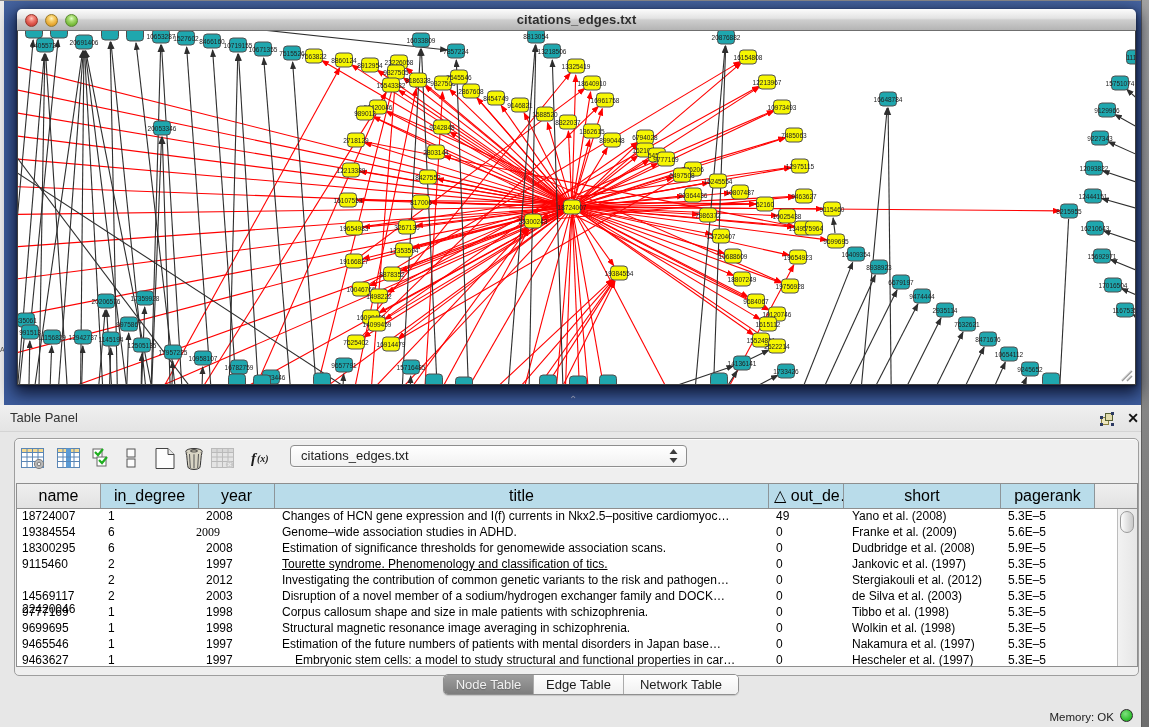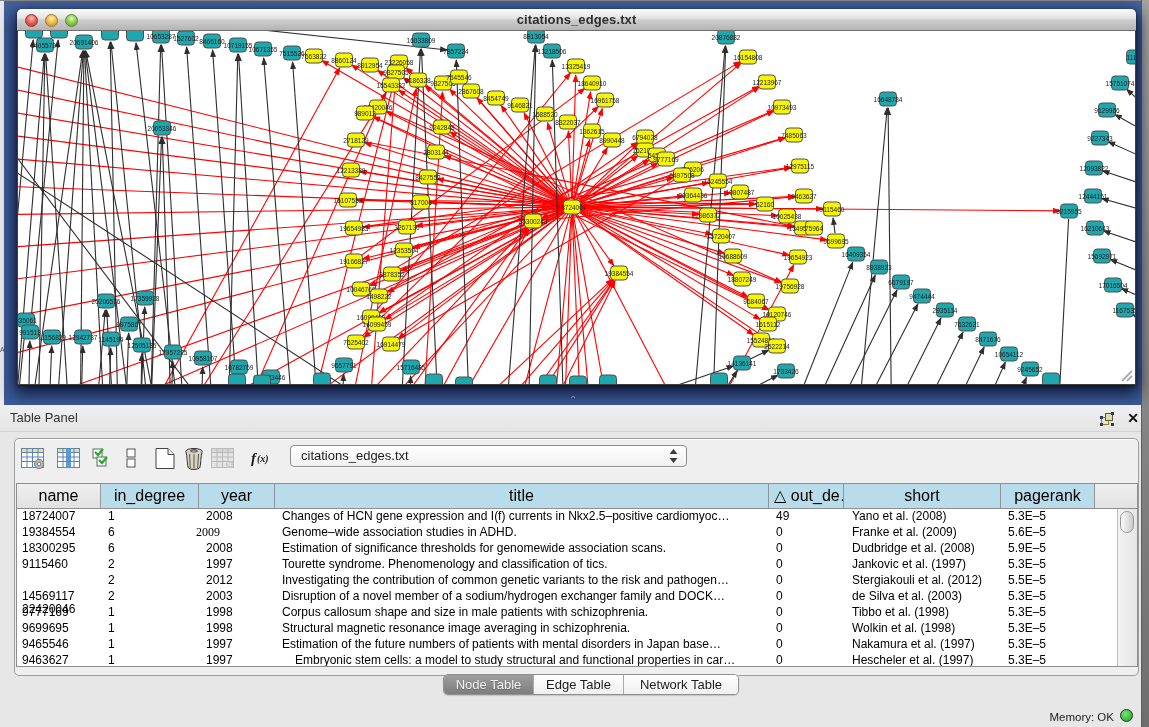--- a/index.html
+++ b/index.html
@@ -988,21 +988,21 @@
             <div class="tcell" style="left: 189px; width: 67px;">2008</div>
             <div class="tcell" style="left: 265px; width: 485px;">Estimation of significance thresholds for genomewide association scans.</div>
             <div class="tcell" style="left: 759px; width: 66px;">0</div>
             <div class="tcell" style="left: 835px; width: 147px;">Dudbridge et al. (2008)</div>
             <div class="tcell" style="left: 991px; width: 85px;">5.9E–5</div>
           </div>
           <div class="trow">
             <div class="tcell" style="left: 5px; width: 77px;">9115460</div>
             <div class="tcell" style="left: 91px; width: 89px;">2</div>
             <div class="tcell" style="left: 189px; width: 67px;">1997</div>
-            <div class="tcell" style="left: 265px; width: 485px;">Tourette syndrome. Phenomenology and classification of tics.</div>
+            <div class="tcell" style="left: 265px; width: 485px; text-decoration: underline;">Tourette syndrome. Phenomenology and classification of tics.</div>
             <div class="tcell" style="left: 759px; width: 66px;">0</div>
             <div class="tcell" style="left: 835px; width: 147px;">Jankovic et al. (1997)</div>
             <div class="tcell" style="left: 991px; width: 85px;">5.3E–5</div>
           </div>
           <div class="trow">
             <div class="tcell" style="left: 5px; width: 77px; margin-top: 29px;">22420046</div>
             <div class="tcell" style="left: 91px; width: 89px;">2</div>
             <div class="tcell" style="left: 189px; width: 67px;">2012</div>
             <div class="tcell" style="left: 265px; width: 485px;">Investigating the contribution of common genetic variants to the risk and pathogen…</div>
             <div class="tcell" style="left: 759px; width: 66px;">0</div>

